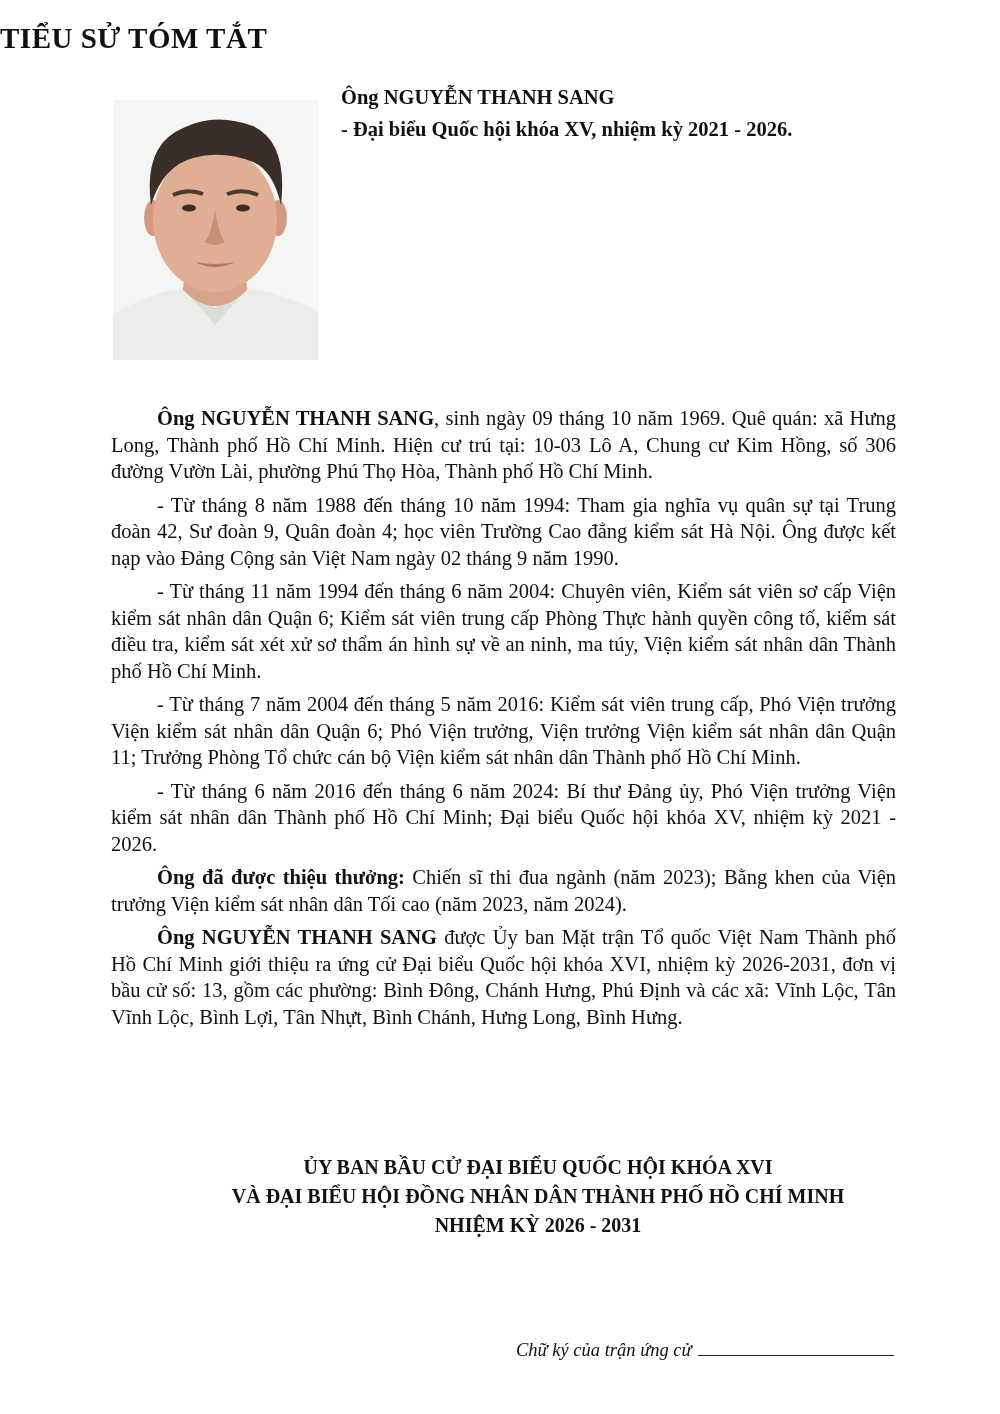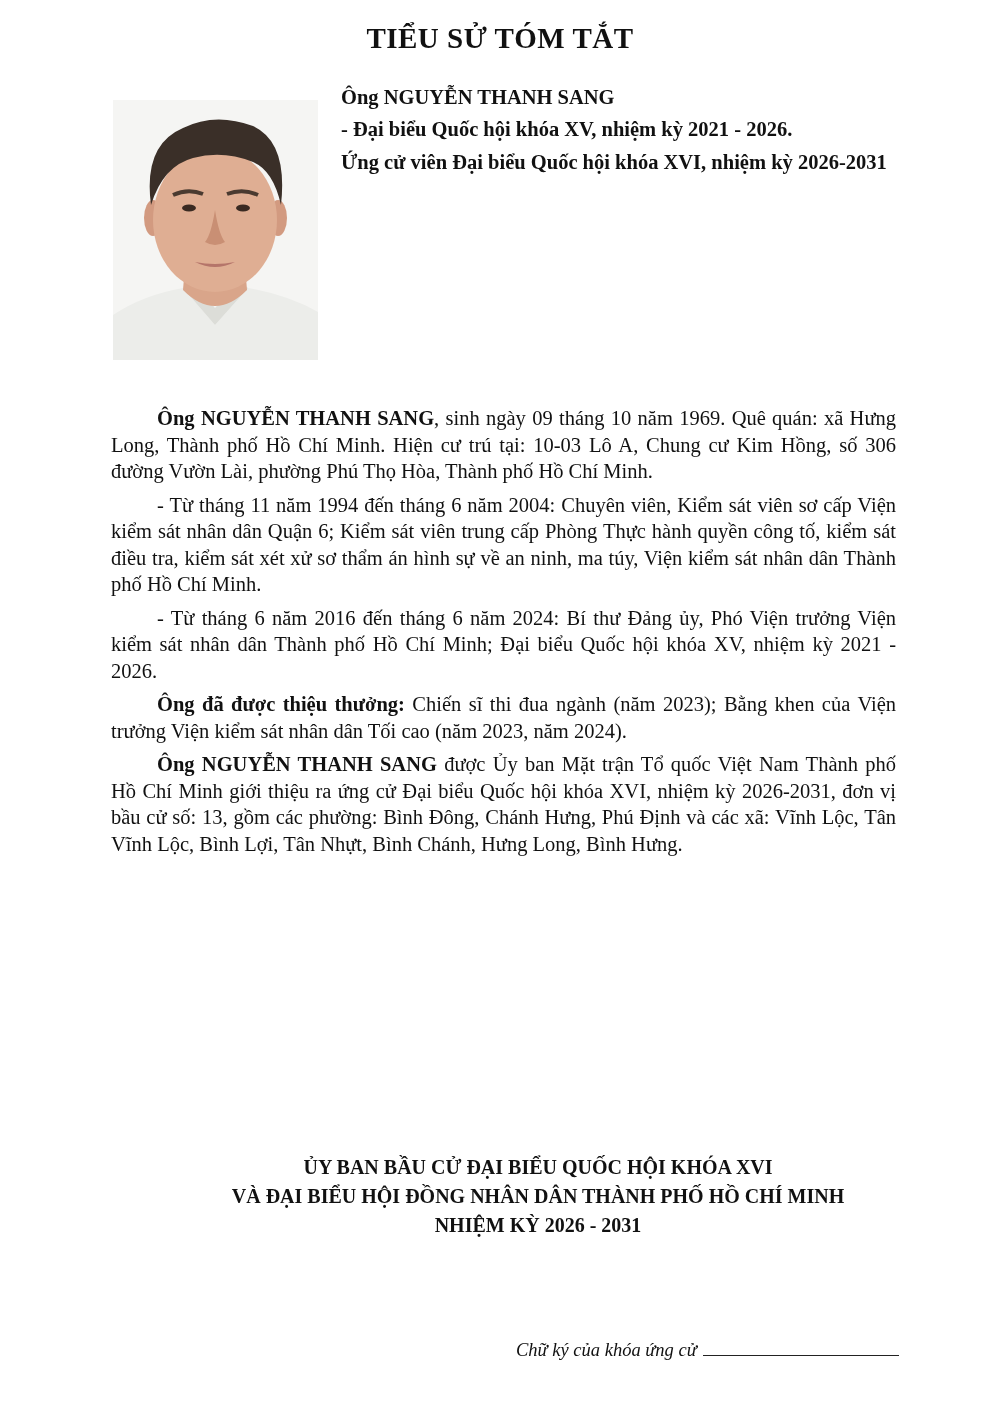--- a/index.html
+++ b/index.html
@@ -2,21 +2,21 @@
 <html><head>
   <meta charset="utf-8">
   <style>
     html, body { margin: 0; padding: 0; background: #ffffff; }
     body {
       width: 1000px; height: 1414px; position: relative; overflow: hidden;
       font-family: "Liberation Serif", "DejaVu Serif", serif;
       color: #111111;
     }
     .title {
-      position: absolute; top: 22px; left: 0; width: 1000px; text-align: center;
+      position: absolute; top: 22px; left: 0; width: 1000px; text-align: left;
       font-weight: bold; font-size: 29px; letter-spacing: 0.5px;
     }
     .photo {
       position: absolute; left: 113px; top: 100px; width: 205px; height: 260px;
       background: #f6f6f4; overflow: hidden;
     }
     .photo svg { width: 100%; height: 100%; display: block; }
     .header-block {
       position: absolute; left: 341px; top: 84px; width: 562px;
       font-weight: bold; font-size: 20.5px; line-height: 26px;
@@ -72,32 +72,33 @@
 
     <path d="M102 110 Q98 135 92 142 Q102 148 112 142 Q106 135 102 110" fill="#c98f74"></path>
 
     <path d="M82 162 Q102 172 122 162 Q102 166 82 162 Z" fill="#b5756a"></path>
   </svg>
 </div>
 
 <div class="header-block">
   <p class="name-line">Ông NGUYỄN THANH SANG</p>
   <p>- Đại biểu Quốc hội khóa XV, nhiệm kỳ 2021 - 2026.</p>
-  <p>Ứng cử viên Đại biểu Quốc hội khóa XVI, nhiệm kỳ 2026-2031</p>
 </div>
 
 <div class="body">
   <p><b>Ông NGUYỄN THANH SANG</b><span>, sinh ngày 09 tháng 10 năm 1969. Quê quán: xã Hưng Long, Thành phố Hồ Chí Minh. Hiện cư trú tại: 10-03 Lô A, Chung cư Kim Hồng, số 306 đường Vườn Lài, phường Phú Thọ Hòa, Thành phố Hồ Chí Minh.</span></p>
+  <p>- Từ tháng 8 năm 1988 đến tháng 10 năm 1994: Tham gia nghĩa vụ quân sự tại Trung đoàn 42, Sư đoàn 9, Quân đoàn 4; học viên Trường Cao đẳng kiểm sát Hà Nội. Ông được kết nạp vào Đảng Cộng sản Việt Nam ngày 02 tháng 9 năm 1990.</p>
   <p>- Từ tháng 11 năm 1994 đến tháng 6 năm 2004: Chuyên viên, Kiểm sát viên sơ cấp Viện kiểm sát nhân dân Quận 6; Kiểm sát viên trung cấp Phòng Thực hành quyền công tố, kiểm sát điều tra, kiểm sát xét xử sơ thẩm án hình sự về an ninh, ma túy, Viện kiểm sát nhân dân Thành phố Hồ Chí Minh.</p>
+  <p>- Từ tháng 7 năm 2004 đến tháng 5 năm 2016: Kiểm sát viên trung cấp, Phó Viện trưởng Viện kiểm sát nhân dân Quận 6; Phó Viện trưởng, Viện trưởng Viện kiểm sát nhân dân Quận 11; Trưởng Phòng Tổ chức cán bộ Viện kiểm sát nhân dân Thành phố Hồ Chí Minh.</p>
   <p>- Từ tháng 6 năm 2016 đến tháng 6 năm 2024: Bí thư Đảng ủy, Phó Viện trưởng Viện kiểm sát nhân dân Thành phố Hồ Chí Minh; Đại biểu Quốc hội khóa XV, nhiệm kỳ 2021 - 2026.</p>
   <p><b>Ông đã được thiệu thưởng:</b><span> Chiến sĩ thi đua ngành (năm 2023); Bằng khen của Viện trưởng Viện kiểm sát nhân dân Tối cao (năm 2023, năm 2024).</span></p>
   <p><b>Ông NGUYỄN THANH SANG</b><span> được Ủy ban Mặt trận Tổ quốc Việt Nam Thành phố Hồ Chí Minh giới thiệu ra ứng cử Đại biểu Quốc hội khóa XVI, nhiệm kỳ 2026-2031, đơn vị bầu cử số: 13, gồm các phường: Bình Đông, Chánh Hưng, Phú Định và các xã: Vĩnh Lộc, Tân Vĩnh Lộc, Bình Lợi, Tân Nhựt, Bình Chánh, Hưng Long, Bình Hưng.</span></p>
 </div>
 
 <div class="footer-org">
   <div>ỦY BAN BẦU CỬ ĐẠI BIỂU QUỐC HỘI KHÓA XVI</div>
   <div>VÀ ĐẠI BIỂU HỘI ĐỒNG NHÂN DÂN THÀNH PHỐ HỒ CHÍ MINH</div>
   <div>NHIỆM KỲ 2026 - 2031</div>
 </div>
 
 <div class="signature">
-  <span>Chữ ký của khóa ứng cử</span><span class="sig-line"></span>
+  <span>Chữ ký của trận ứng cử</span><span class="sig-line"></span>
 </div>
 
 </body></html>

